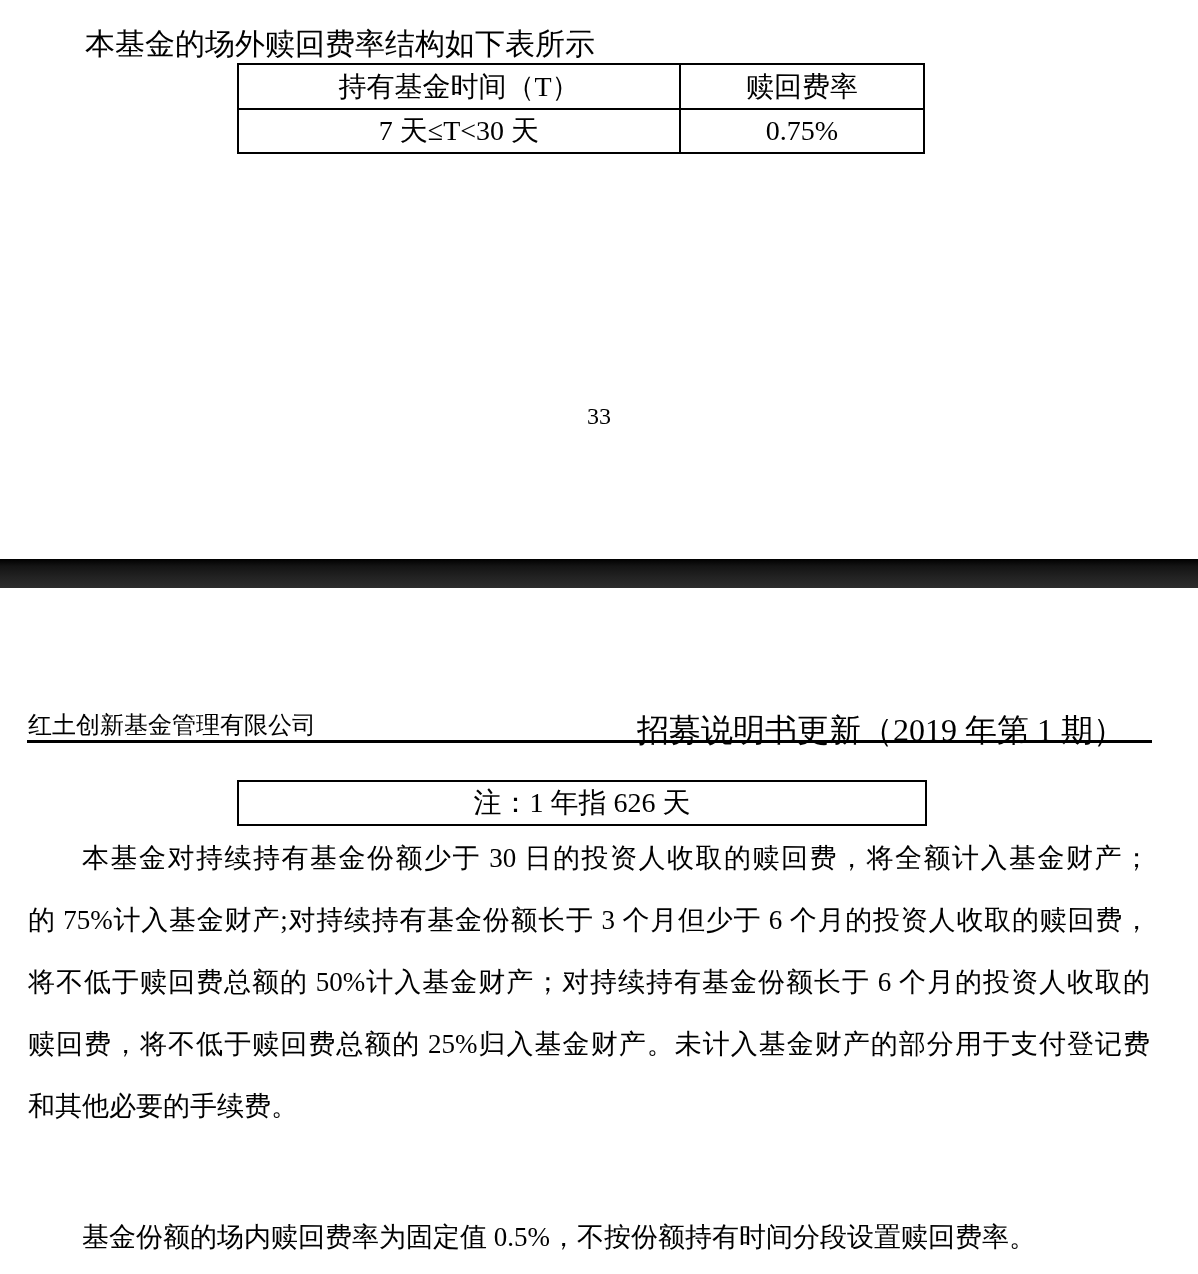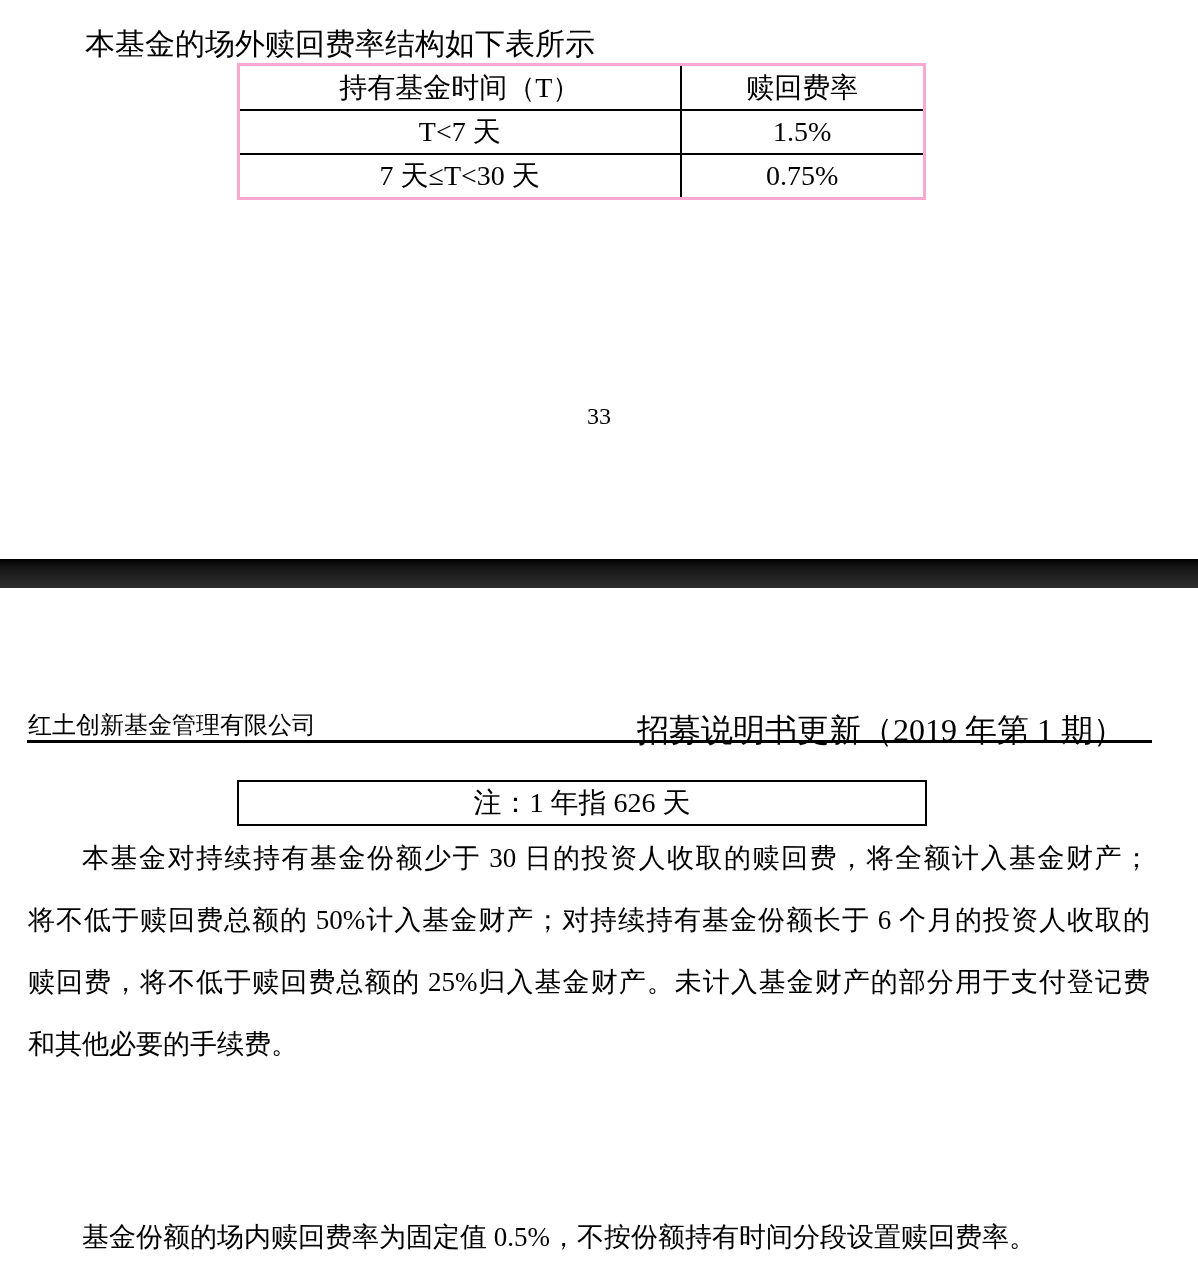--- a/index.html
+++ b/index.html
@@ -21,21 +21,21 @@
     top: 27px;
     font-size: 30px;
     line-height: 34px;
     white-space: nowrap;
   }
   table.fee-table {
     position: absolute;
     left: 237px;
     top: 63px;
     border-collapse: collapse;
-    border: 3px solid #f9a8d4;
+    border: 1px solid #f9a8d4;
     table-layout: fixed;
   }
   table.fee-table th, table.fee-table td {
     border: 2px solid #000;
     text-align: center;
     vertical-align: middle;
     padding: 0;
     font-weight: normal;
     font-size: 28px;
   }
@@ -136,24 +136,20 @@
         <col class="c2">
       </colgroup>
     <thead>
       <tr>
         <th>持有基金时间（T）</th>
         <th>赎回费率</th>
       </tr>
     </thead>
     <tbody>
       <tr>
-        <td>T&lt;7 天</td>
-        <td>1.5%</td>
-      </tr>
-      <tr>
         <td>7 天≤T&lt;30 天</td>
         <td>0.75%</td>
       </tr>
     </tbody>
   </table>
 
   <div class="page-number">33</div>
 
   <div class="page-separator"></div>
 
@@ -162,20 +158,21 @@
   <div class="p2-header-edition">招募说明书更新（2019 年第 1 期）</div>
 
   <div class="header-rule"></div>
 
   <div class="note-box">
     <span>注：1 年指 626 天</span>
   </div>
 
   <div class="body-text">
     <div class="line fill indent">本基金对持续持有基金份额少于 30 日的投资人收取的赎回费，将全额计入基金财产；</div>
+    <div class="line fill">的 75%计入基金财产;对持续持有基金份额长于 3 个月但少于 6 个月的投资人收取的赎回费，</div>
     <div class="line fill">将不低于赎回费总额的 50%计入基金财产；对持续持有基金份额长于 6 个月的投资人收取的</div>
     <div class="line fill">赎回费，将不低于赎回费总额的 25%归入基金财产。未计入基金财产的部分用于支付登记费</div>
     <div class="line">和其他必要的手续费。</div>
   </div>
 
   <div class="closing">基金份额的场内赎回费率为固定值 0.5%，不按份额持有时间分段设置赎回费率。</div>
 
 </div>
 
 </body></html>

